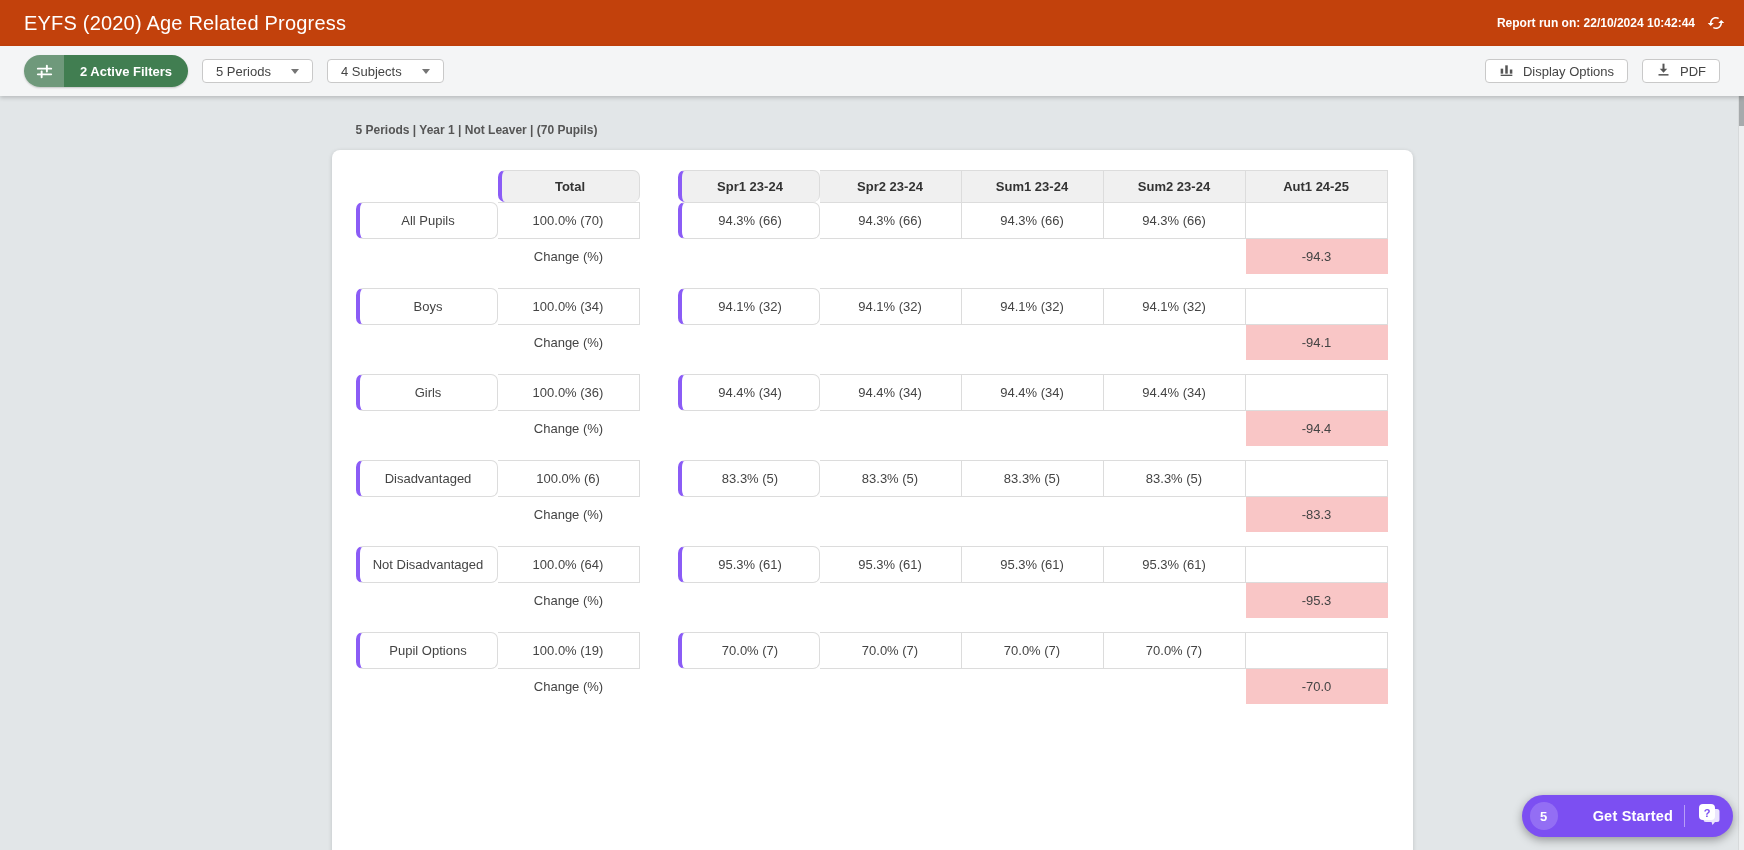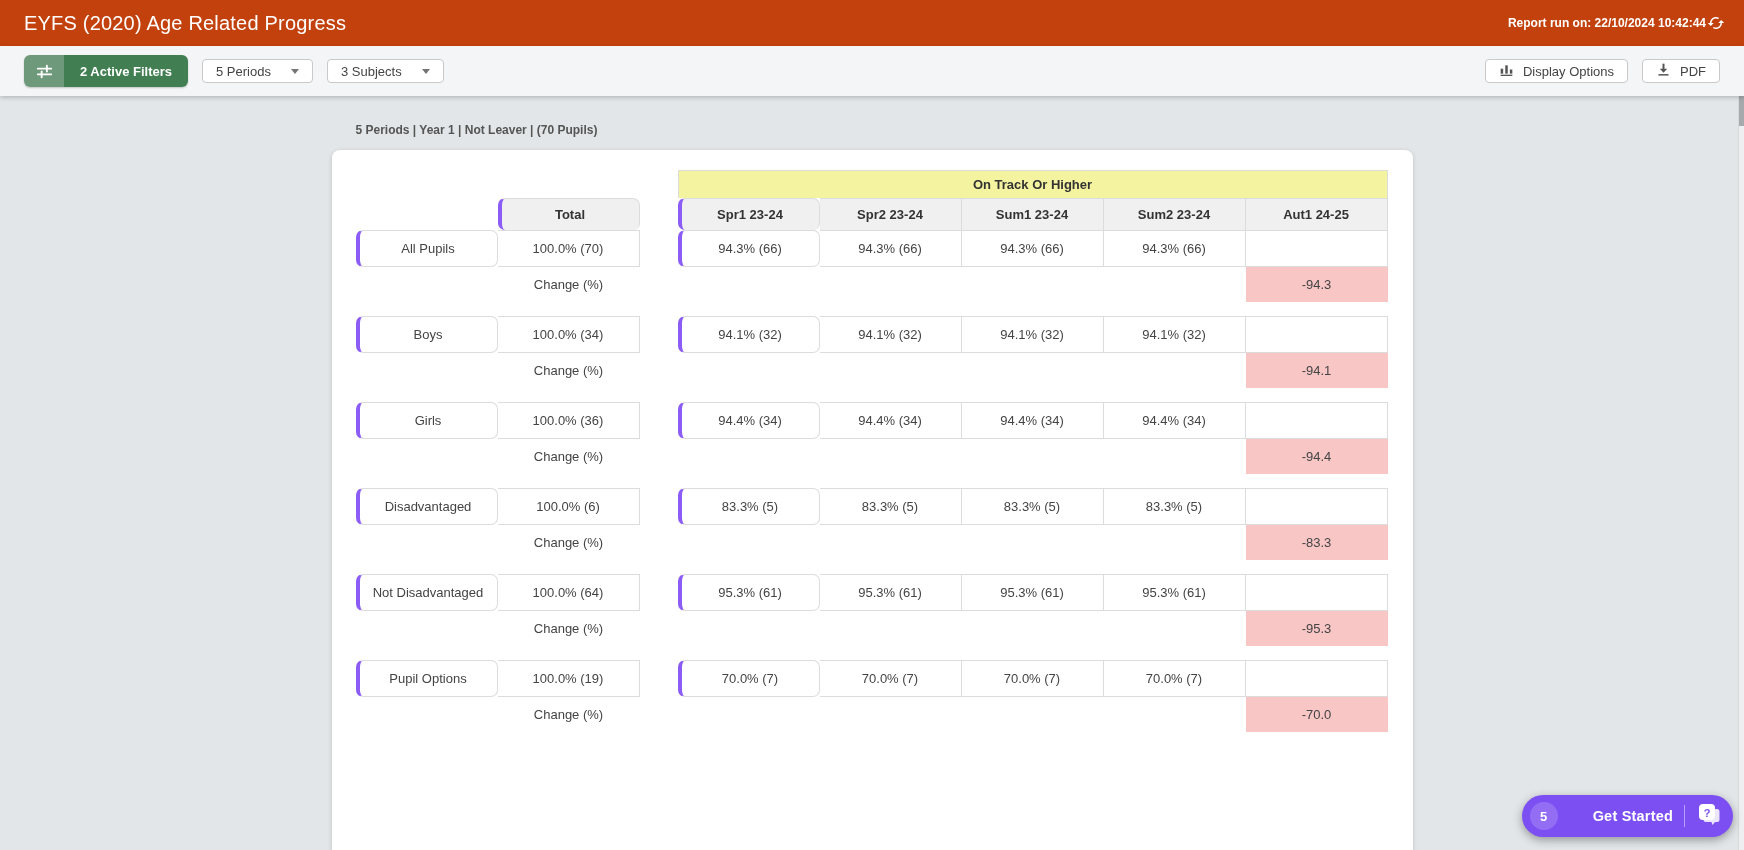--- a/index.html
+++ b/index.html
@@ -10,33 +10,33 @@
     position:relative;
   }
 
   
   .topbar {
     height:46px; background:#c2410c;
     display:flex; align-items:center; justify-content:space-between;
     padding:0 18px 0 24px; box-sizing:border-box;
   }
   .topbar-title { color:#fff; font-size:20px; font-weight:400; letter-spacing:.2px; }
-  .topbar-right { display:flex; align-items:center; }
+  .topbar-right { display:flex; align-items:center; gap:11px; }
   .report-run { color:#fff; font-size:12px; font-weight:700; }
   .refresh-btn { width:20px; height:20px; display:flex; align-items:center; justify-content:center; cursor:pointer; }
 
   
   .toolbar {
     height:50px; background:#f4f5f6;
     display:flex; align-items:center; gap:14px;
     padding:0 24px; box-sizing:border-box;
     box-shadow:0 2px 4px rgba(0,0,0,.18);
     position:relative; z-index:5;
   }
-  .filterbtn { display:flex; height:32px; border-radius:6px; overflow:hidden; cursor:pointer; box-shadow:0 1px 2px rgba(0,0,0,.2); }
+  .filterbtn { display:flex; height:32px; border-radius:16px; overflow:hidden; cursor:pointer; box-shadow:0 1px 2px rgba(0,0,0,.2); }
   .filterbtn .seg-icon { width:40px; background:#6f997b; display:flex; align-items:center; justify-content:center; }
   .filterbtn .seg-label { background:#417e51; color:#fff; font-size:13px; font-weight:700; display:flex; align-items:center; padding:0 16px; }
   .btn {
     height:24px; background:#fff; border:1px solid #c9c9c9; border-radius:4px;
     display:flex; align-items:center; gap:9px; padding:0 13px;
     font-size:13px; color:#444; box-sizing:border-box; cursor:pointer;
     font-family:"Liberation Sans", sans-serif;
   }
   .dd { gap:20px; }
   .caret { width:0; height:0; border-left:4.5px solid transparent; border-right:4.5px solid transparent; border-top:5px solid #757575; }
@@ -115,21 +115,21 @@
     </span>
     <span class="seg-label">2 Active Filters</span>
   </div>
 
   <button class="btn dd">
     <span>5 Periods</span>
     <span class="caret"></span>
   </button>
 
   <button class="btn dd">
-    <span>3 Subjects</span>
+    <span>4 Subjects</span>
     <span class="caret"></span>
   </button>
 
   <div class="tb-spacer"></div>
 
   <button class="btn">
     <span>
       <svg width="15" height="15" viewBox="0 0 18 18">
           <g fill="#555555">
             <rect x="2" y="8" width="3" height="6"></rect>
@@ -156,24 +156,20 @@
   </button>
 </div>
 
 <div class="main">
   <div class="bc-wrap">
     <div class="breadcrumb">5 Periods | Year 1 | Not Leaver | (70 Pupils)</div>
   </div>
 
   <div class="card">
     <div id="tbl">
-        <div class="trow h28">
-          <div class="sp w322"></div>
-          <div class="cell band">On Track Or Higher</div>
-        </div>
         <div class="trow h32">
           <div class="sp w142"></div>
           <div class="cell hcell first">Total</div>
           <div class="sp w38"></div>
           <div class="cell hcell first">Spr1 23-24</div>
           <div class="cell hcell">Spr2 23-24</div>
           <div class="cell hcell">Sum1 23-24</div>
           <div class="cell hcell">Sum2 23-24</div>
           <div class="cell hcell">Aut1 24-25</div>
         </div>

